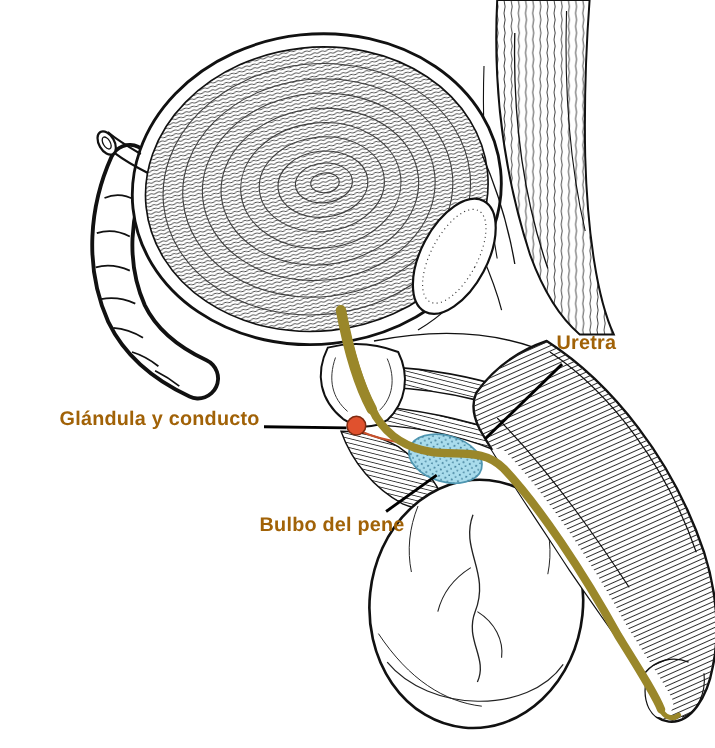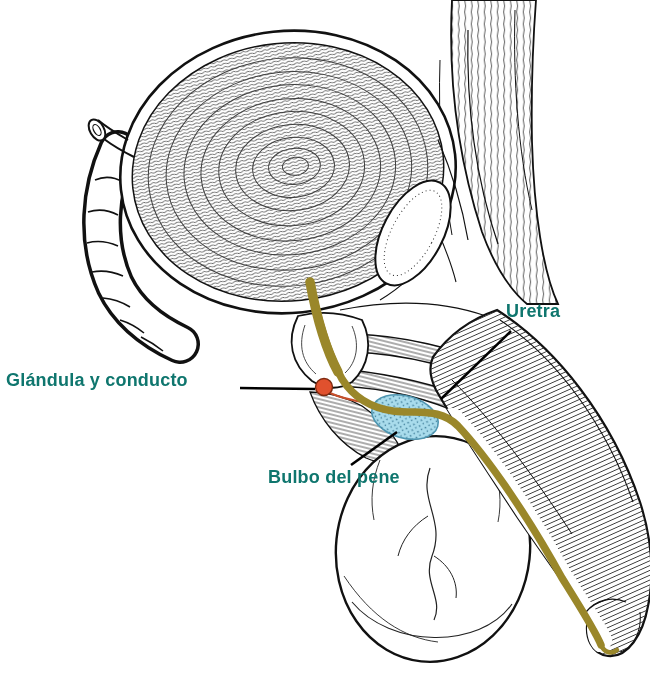--- a/index.html
+++ b/index.html
@@ -2,24 +2,24 @@
 <html><head>
 <meta charset="utf-8">
 <style>
   html,body { margin:0; padding:0; background:#ffffff; }
   .stage {
     position:relative; width:650px; height:680px; background:#ffffff;
     font-family:"Liberation Sans", sans-serif; overflow:hidden;
   }
   .stage svg { position:absolute; left:0; top:0; }
   .label {
-    position:absolute; font-weight:700; font-size:18px; color:#0f766e;
+    position:absolute; font-weight:700; font-size:18px; color:#a16207;
     line-height:22px; letter-spacing:0.2px; white-space:nowrap;
   }
-  .label.center { text-align:left; white-space:normal; }
+  .label.center { text-align:right; white-space:normal; }
 </style>
 </head>
 <body>
 
 <div class="stage">
 
   <svg width="650" height="680" viewBox="0 0 650 680">
     <defs>
       <pattern id="hatchWavy" width="7" height="3.4" patternUnits="userSpaceOnUse" patternTransform="rotate(-8)">
         <path d="M0,1.7 Q1.75,0.5 3.5,1.7 T7,1.7" fill="none" stroke="#2e2e2e" stroke-width="0.75"></path>
@@ -156,15 +156,15 @@
       <line x1="351" y1="465" x2="397" y2="432"></line>
     </g>
   </svg>
 
   <div class="label center" style="left:6px; top:369px; width:230px;">
     <div>Glándula y conducto</div>
   </div>
 
   <div class="label" style="left:506px; top:300px;">Uretra</div>
 
-  <div class="label" style="left:236px; top:466px;margin-left:32px;">Bulbo del pene</div>
+  <div class="label" style="left:236px; top:466px;">Bulbo del pene</div>
 
 </div>
 
 </body></html>

